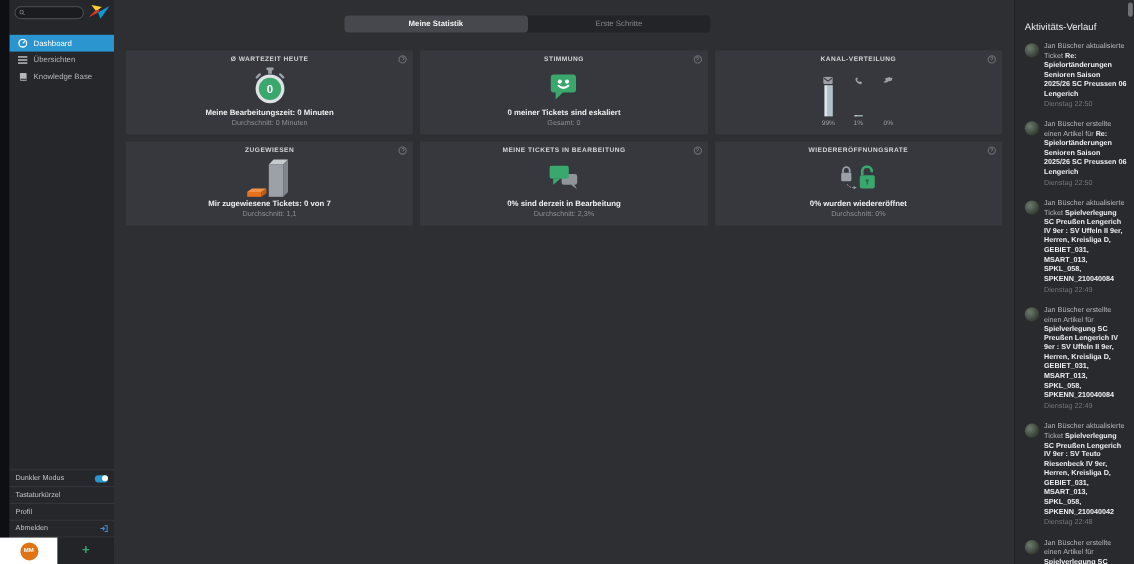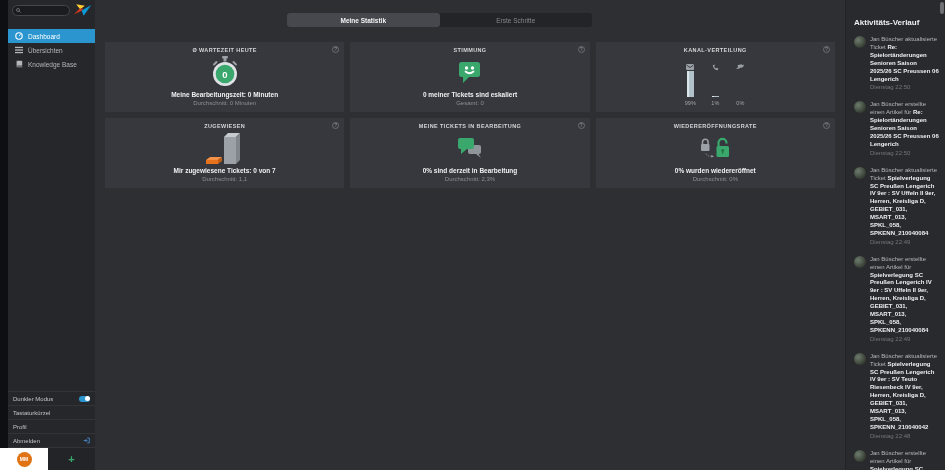--- a/index.html
+++ b/index.html
@@ -51,21 +51,21 @@
 
   .channels { flex:1; display:flex; gap:9px; align-items:flex-end; margin-top:2px; }
   .chan { width:16px; display:flex; flex-direction:column; align-items:center; }
   .chan-icon { height:8px; display:flex; align-items:center; }
   .chan-barzone { height:26px; display:flex; align-items:flex-end; }
   .chan-bar { width:7px; background:linear-gradient(90deg,#dae6ea 0 2px,#b2c2cb 2px); }
   .chan-label { font-size:5.5px; color:#9fa2a7; margin:3px 0 6px; }
 
   
   .activity { width:100px; flex-shrink:0; background:#292a2e; border-left:1px solid #222327; position:relative; padding:18px 6px 0 8px; overflow:hidden; }
-  .act-title { font-size:8px; font-weight:bold; color:#ecedef; margin-bottom:9px; }
+  .act-title { font-size:8px; font-weight:normal; color:#ecedef; margin-bottom:9px; }
   .act-item { display:flex; gap:4px; margin-bottom:9px; }
   .act-avatar { width:12px; height:12px; border-radius:50%; flex-shrink:0; background:radial-gradient(circle at 35% 35%, #6d7c6c, #32382f 75%); cursor:pointer; }
   .act-text { font-size:6px; line-height:1.32; color:#b4b6ba; }
   .act-target { font-weight:bold; color:#edeff1; cursor:pointer; }
   .act-time { display:block; color:#73757a; margin-top:1px; }
   .scroll-thumb { position:absolute; top:2px; right:1px; width:4px; height:12px; border-radius:2px; background:#6f7176; }
 </style>
 </head>
 <body>
 

